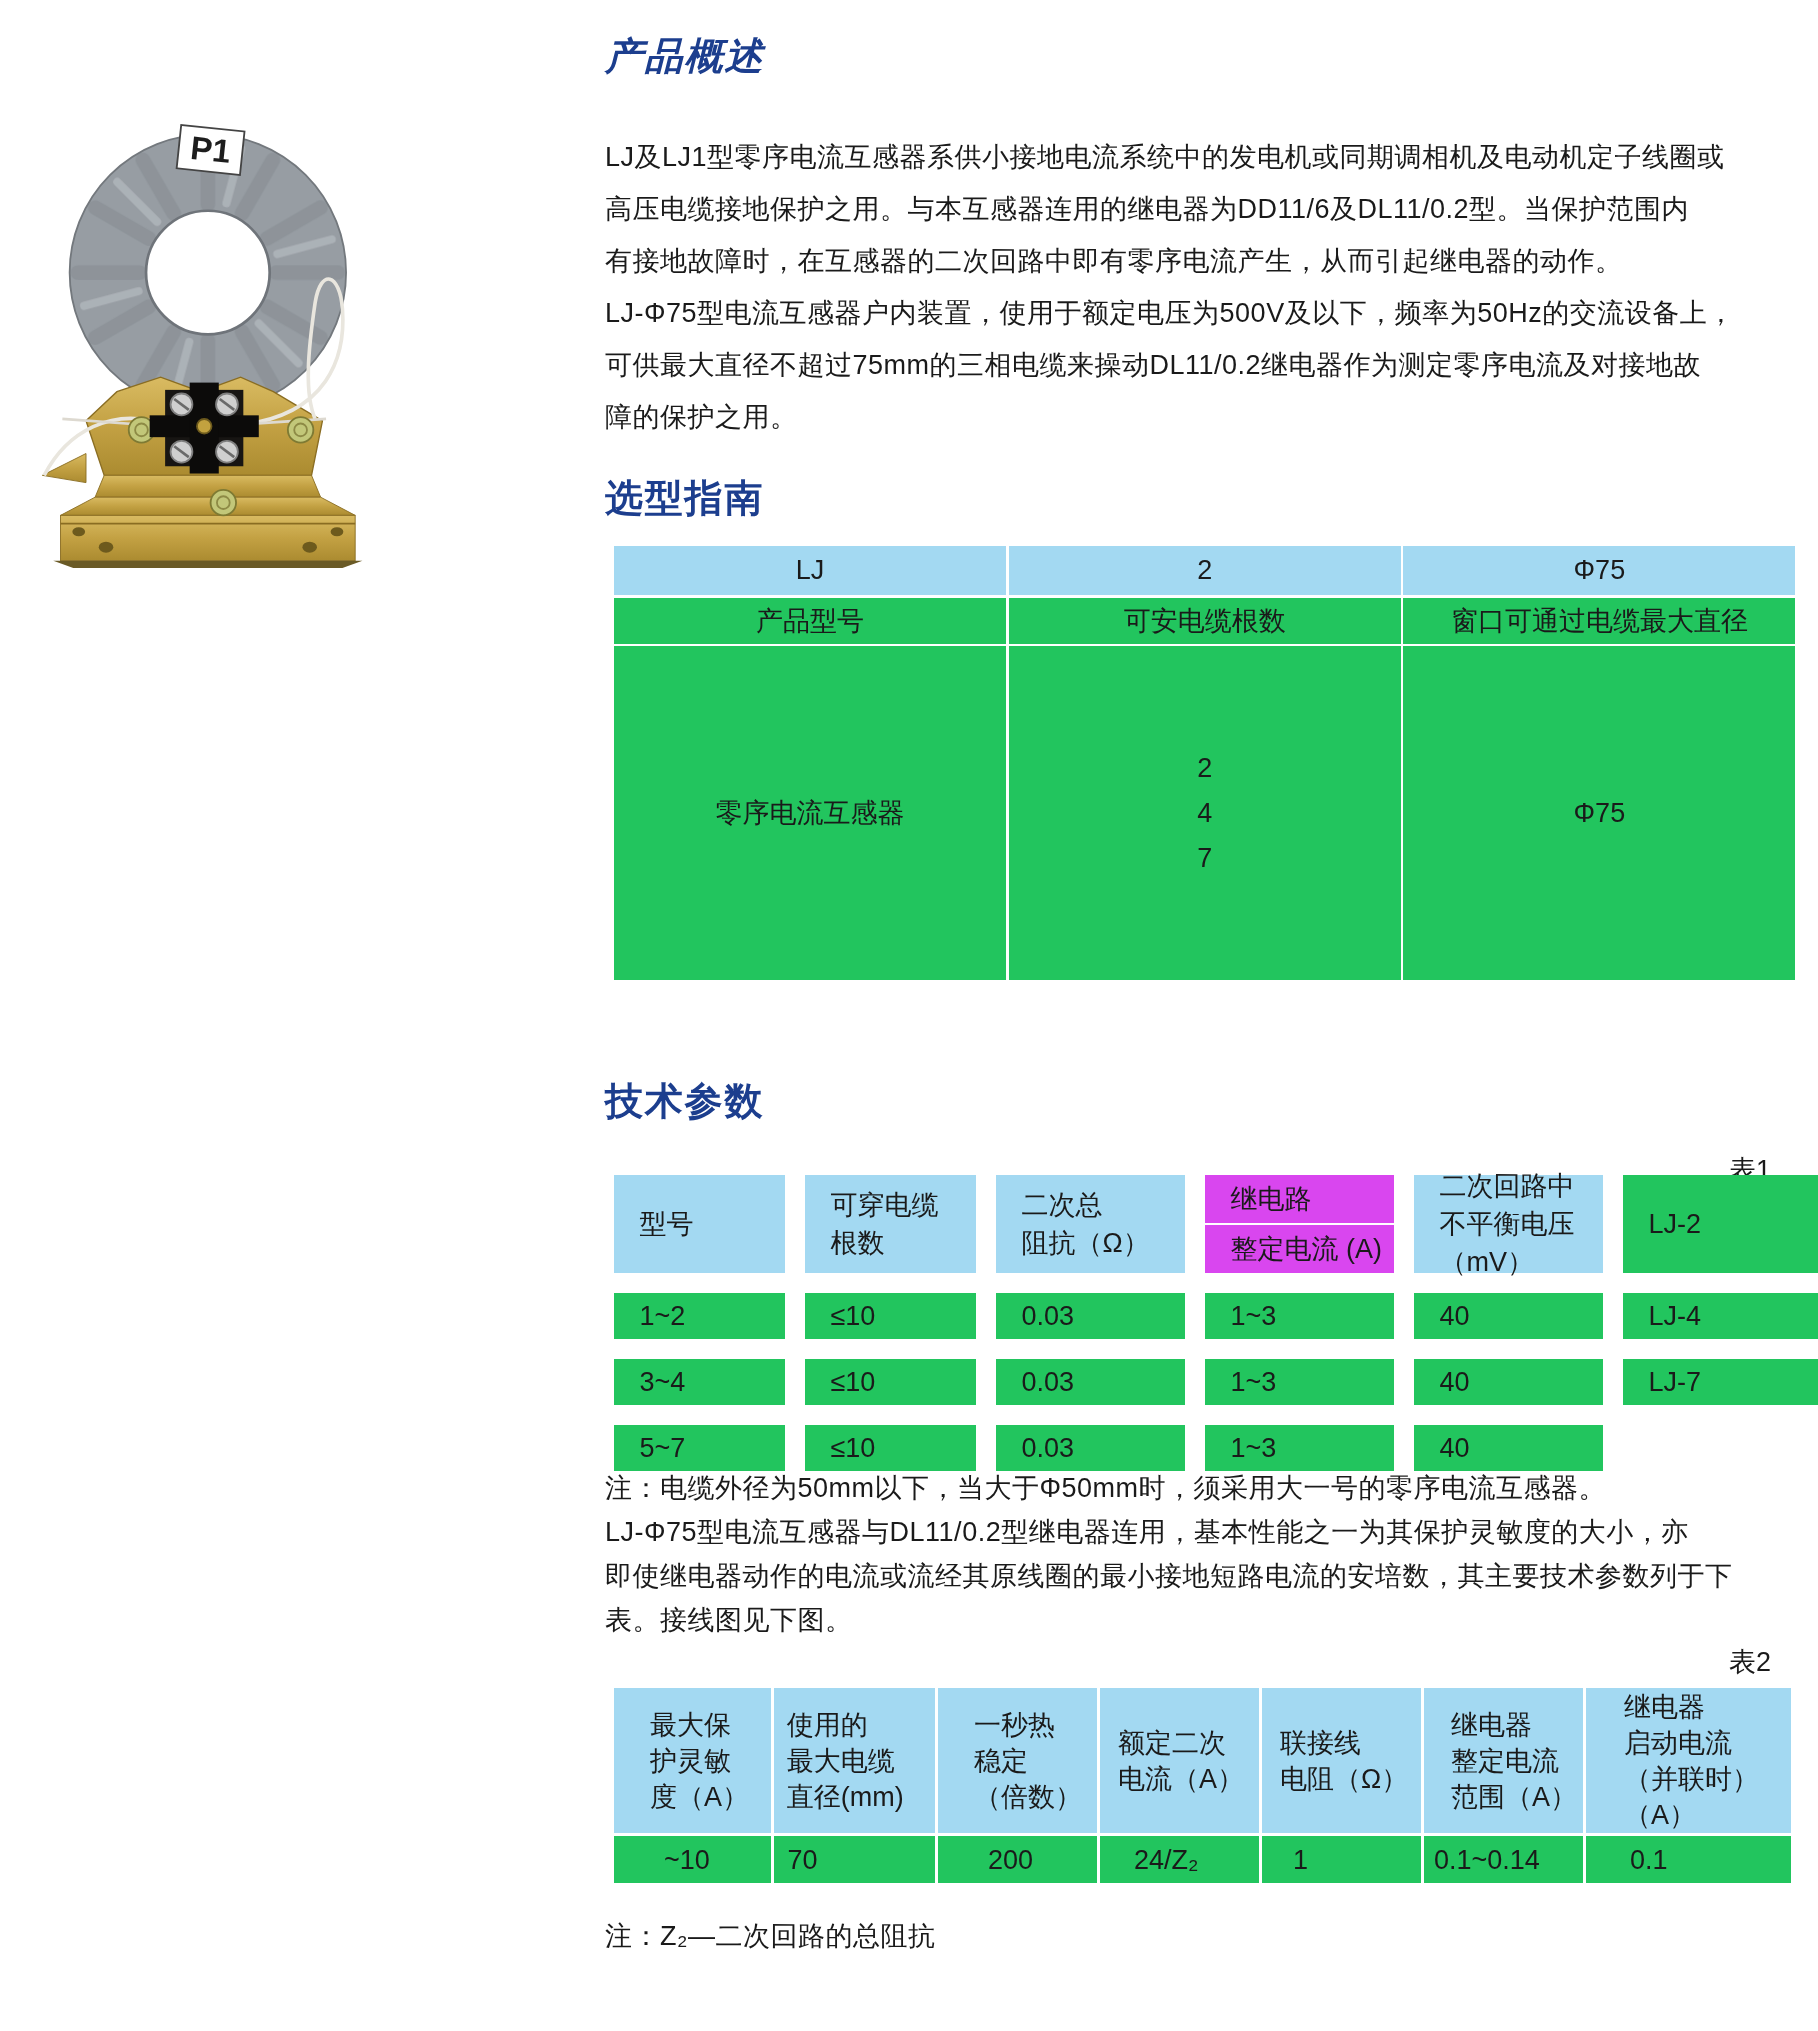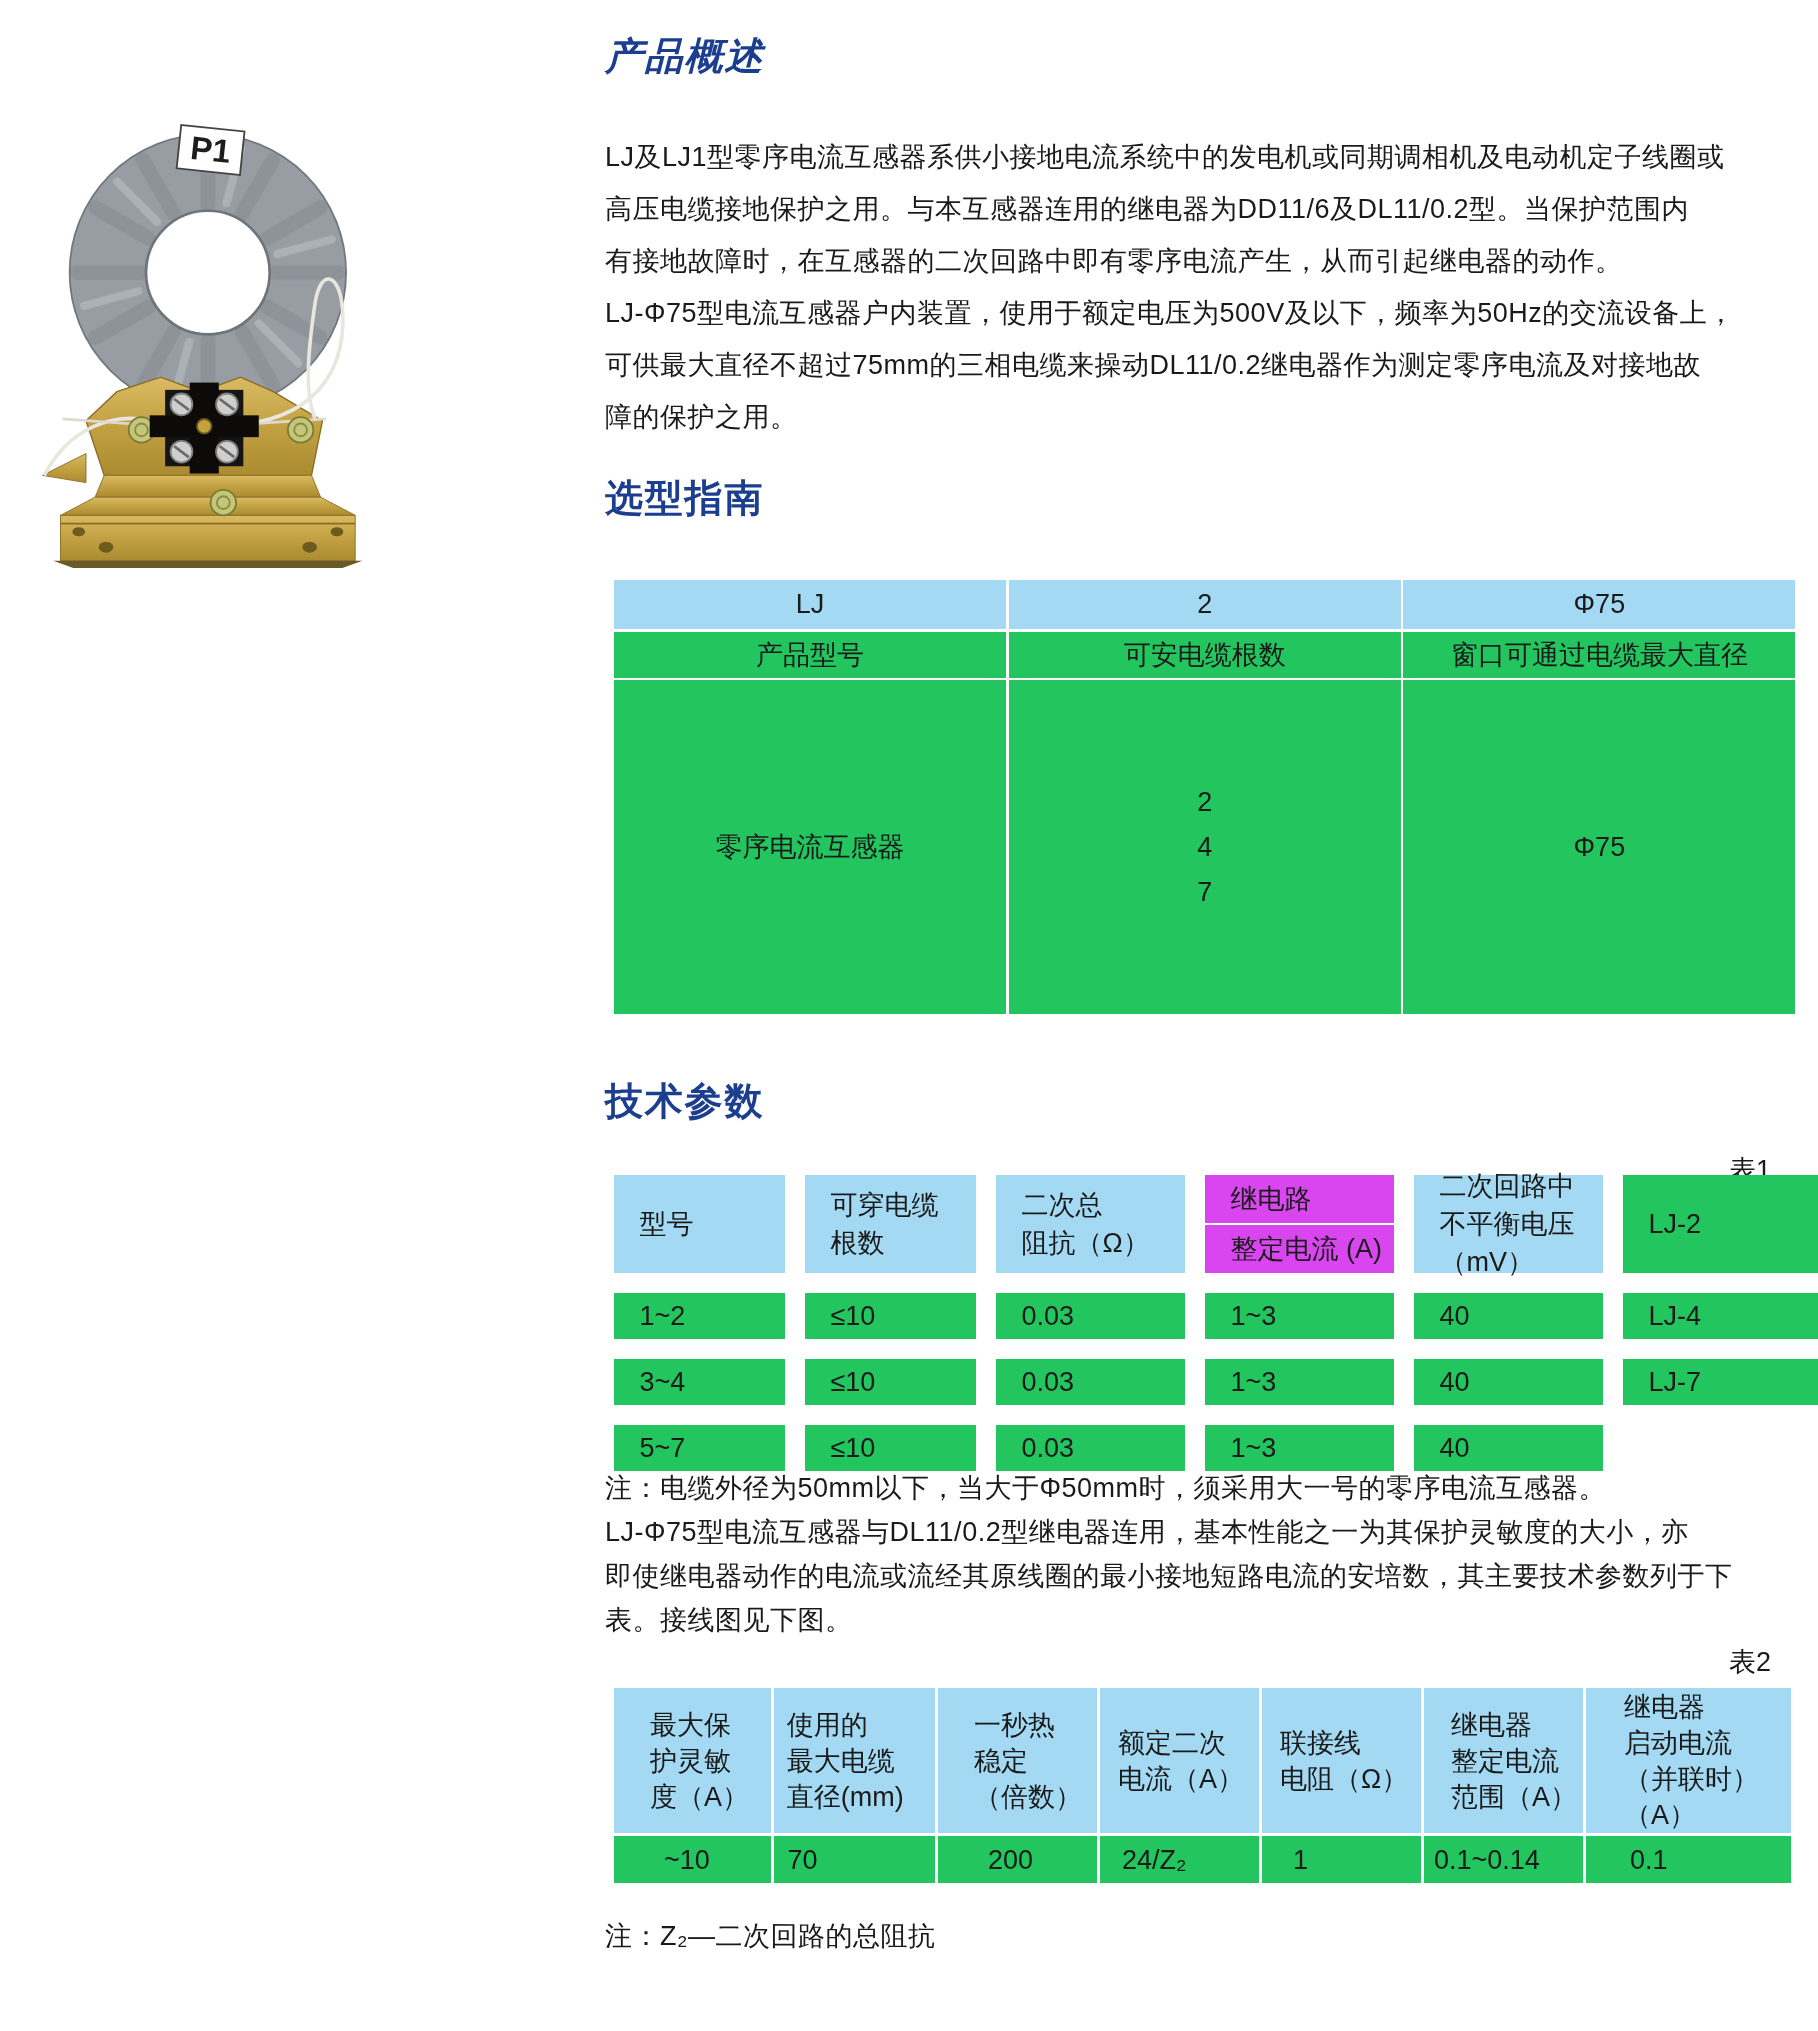--- a/index.html
+++ b/index.html
@@ -20,21 +20,21 @@
   .tbl-label{position:absolute;left:614px;width:1177px;font-size:27px;text-align:right;box-sizing:border-box;padding-right:20px;}
   #lbl-t1{top:1124px;margin-top:28px;}
   #lbl-t2{top:1644px;}
 
   
   .hd{background:#a3d9f2;}
   .lt{background:#22c55e;}
   .cell{display:flex;align-items:center;box-sizing:border-box;font-size:27px;}
 
   
-  .sel-table{position:absolute;left:614px;top:580px;display:grid;
+  .sel-table{position:absolute;left:614px;top:546px;display:grid;
     grid-template-columns:392px 392px 392px;grid-template-rows:49px 46px 334px;gap:2.7px;}
   .sel-table .cell{justify-content:center;text-align:center;}
   .sel-stack{white-space:pre-line;line-height:45px;}
 
   
   .t1{position:absolute;left:614px;top:1175px;display:grid;
     grid-template-columns:171px 171px 189px 189px 189px 255px;
     grid-template-rows:98px 46px 46px 46px;gap:20px;}
   .t1 .cell{padding-left:25.5px;line-height:38px;white-space:pre-line;}
   .t1-split{display:flex;flex-direction:column;gap:2.7px;}
@@ -48,21 +48,21 @@
   .t2 .cell:nth-child(1){padding-left:36px;}
   .t2 .cell:nth-child(2){padding-left:12.7px;}
   .t2 .cell:nth-child(3){padding-left:36px;}
   .t2 .cell:nth-child(4){padding-left:18px;}
   .t2 .cell:nth-child(5){padding-left:18px;}
   .t2 .cell:nth-child(6){padding-left:27px;}
   .t2 .cell:nth-child(7){padding-left:38px;}
   .t2 .cell:nth-child(8){padding-left:50px;}
   .t2 .cell:nth-child(9){padding-left:13.6px;}
   .t2 .cell:nth-child(10){padding-left:50px;}
-  .t2 .cell:nth-child(11){padding-left:22px;}
+  .t2 .cell:nth-child(11){padding-left:34px;}
   .t2 .cell:nth-child(12){padding-left:31px;}
   .t2 .cell:nth-child(13){padding-left:10px;}
   .t2 .cell:nth-child(14){padding-left:44px;}
 
   
   .notes{position:absolute;left:605px;top:1466px;width:1200px;font-size:27px;line-height:44px;letter-spacing:0.5px;}
   .notes .line{white-space:nowrap;}
   .footnote{position:absolute;left:605px;top:1918px;font-size:27px;letter-spacing:0.5px;}
 
   

